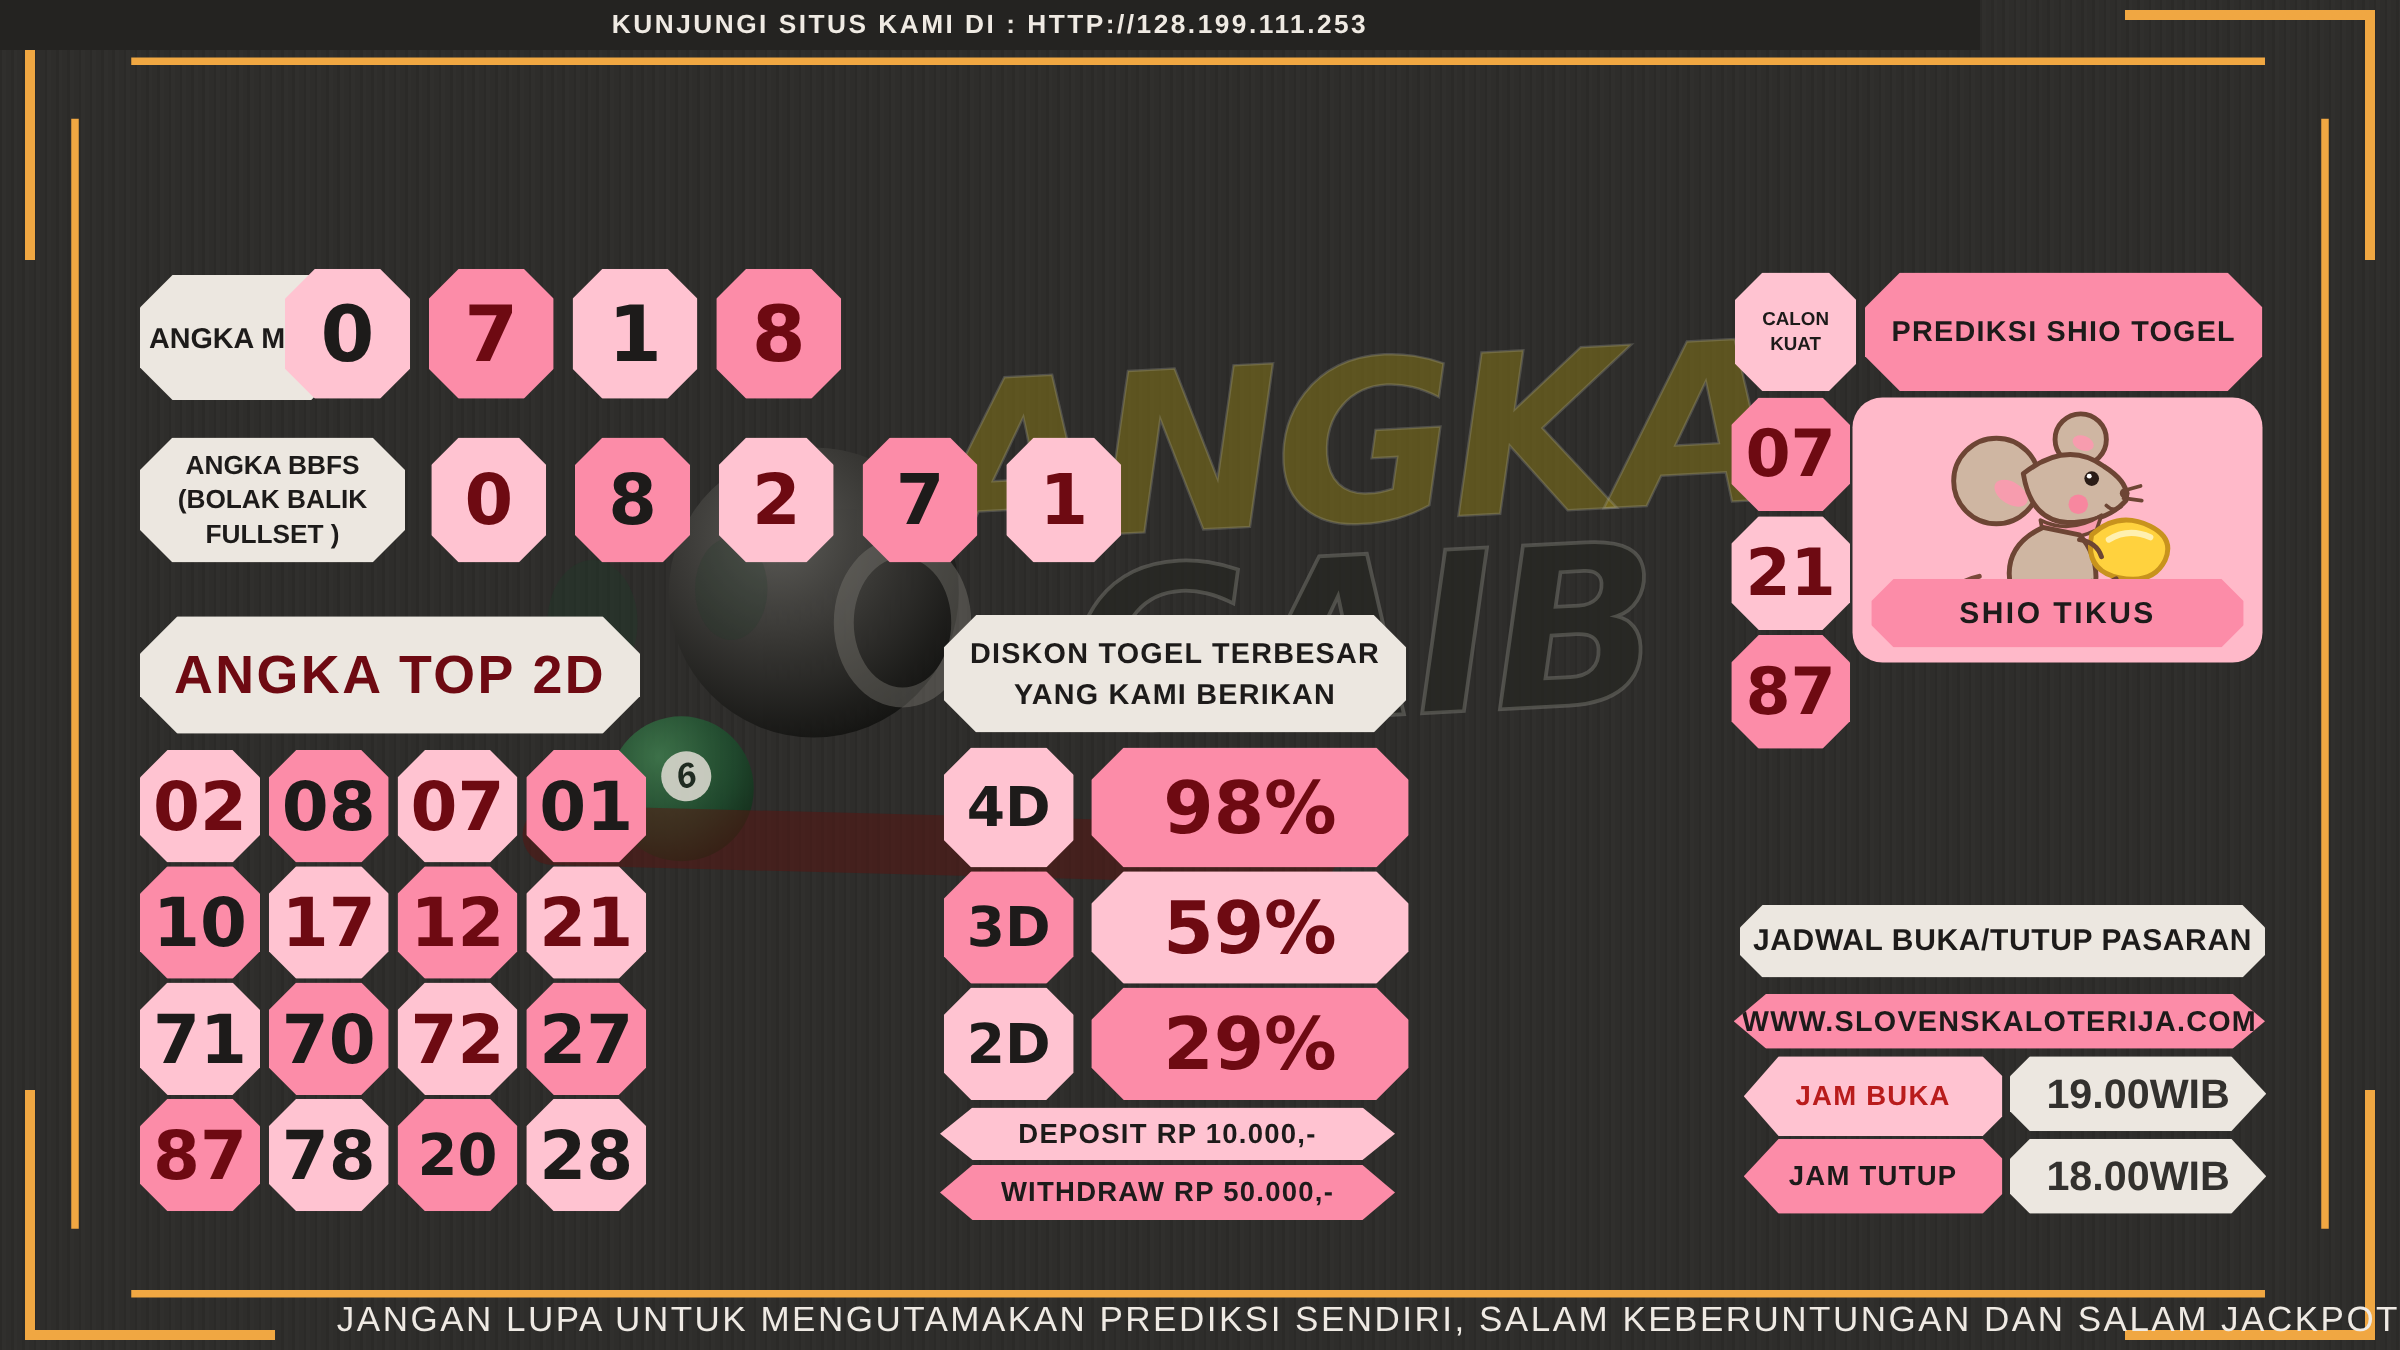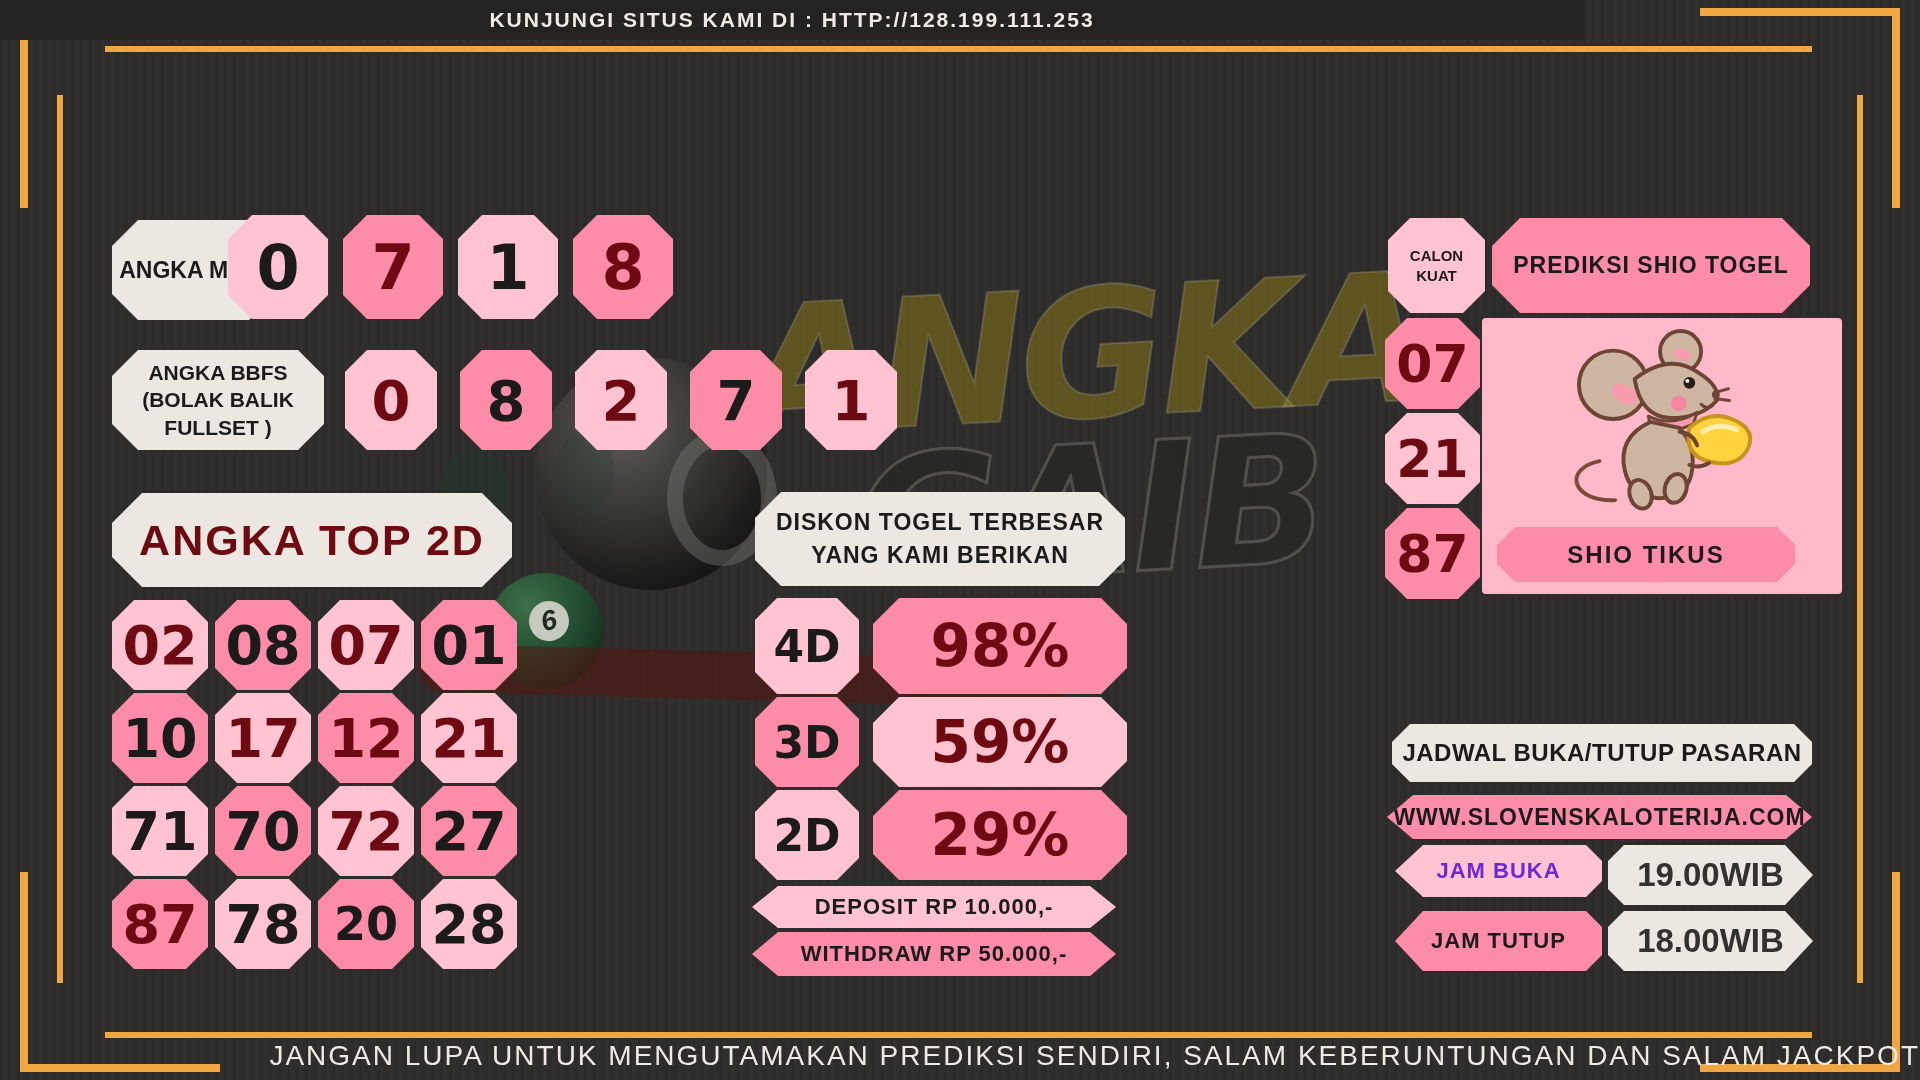--- a/index.html
+++ b/index.html
@@ -38,21 +38,21 @@
     background:radial-gradient(circle at 38% 30%, #5e5d59 0%, #3a3936 38%, #141412 78%);}
   .ball8 .ring{position:absolute;left:132px;top:72px;width:78px;height:104px;border:16px solid rgba(128,126,119,0.42);border-radius:50%;}
   .ball6{left:487px;top:573px;width:116px;height:116px;border-radius:50%;opacity:0.88;
     background:radial-gradient(circle at 35% 28%, #3f7a4d 0%, #1d4a2c 55%, #0c2212 90%);}
   .ball6 .dot{position:absolute;left:42px;top:28px;width:40px;height:40px;border-radius:50%;background:rgba(236,234,224,0.92);
     display:flex;align-items:center;justify-content:center;font-weight:bold;font-style:italic;font-size:28px;color:#1d2b20;transform:rotate(-14deg);}
   .blob-green1{left:438px;top:448px;width:72px;height:100px;border-radius:50%;background:#1e3d27;opacity:0.35;}
   .blob-green2{left:556px;top:430px;width:58px;height:82px;border-radius:50%;background:#1e3d27;opacity:0.22;}
   .red-streak{left:418px;top:652px;width:652px;height:48px;border-radius:24px;background:#5a1310;opacity:0.5;transform:rotate(1.5deg);}
   
-  .shio-panel{left:1482px;top:318px;width:328px;height:276px;background:#ffb9c9;border-radius:4px;z-index:3;padding-left:32px;}
+  .shio-panel{left:1482px;top:318px;width:328px;height:212px;background:#ffb9c9;border-radius:24px;z-index:3;}
   .shio-banner{position:absolute;left:15px;bottom:12px;width:298px;height:55px;background:#fc8ca8;color:#1d1b1a;
     font-weight:bold;font-size:24px;letter-spacing:2px;--cut:18px;}
   .mouse-wrap{position:absolute;left:50%;top:4px;transform:translateX(-50%);}
 </style>
 </head>
 <body>
 
 <div class="canvas">
 
   <div class="abs topbar">
@@ -173,20 +173,20 @@
         <ellipse cx="88" cy="176" rx="11" ry="15" fill="#cfb6a2" stroke="#6d4534" stroke-width="4" transform="rotate(-18 88 176)"></ellipse>
         <ellipse cx="124" cy="170" rx="11" ry="15" fill="#cfb6a2" stroke="#6d4534" stroke-width="4" transform="rotate(16 124 170)"></ellipse>
       </svg>
     </div>
     <div class="shio-banner oct center">SHIO TIKUS</div>
   </div>
 
   <div class="abs oct cream lbl center" style="left:1392px;top:724px;width:420px;height:58px;--cut:18px;font-size:24px;letter-spacing:0.5px">JADWAL BUKA/TUTUP PASARAN</div>
   <div class="abs hex-both lbl center" style="left:1387px;top:795px;width:425px;height:44px;background:#fc8ca8;color:#1d1b1a;font-size:23px;letter-spacing:1px">WWW.SLOVENSKALOTERIJA.COM</div>
 
-  <div class="abs hex-left lbl center" style="left:1395px;top:845px;width:207px;height:52px;background:#ffc3d1;color:#6d28d9;font-size:22px;letter-spacing:1px">JAM BUKA</div>
+  <div class="abs hex-left lbl center" style="left:1395px;top:845px;width:207px;height:64px;background:#ffc3d1;color:#b91c1c;font-size:22px;letter-spacing:1px">JAM BUKA</div>
   <div class="abs hex-right lbl center" style="left:1608px;top:845px;width:205px;height:60px;background:#ece7e0;color:#33312e;font-size:33px">19.00WIB</div>
   <div class="abs hex-left lbl center" style="left:1395px;top:911px;width:207px;height:60px;background:#fc8ca8;color:#1d1b1a;font-size:22px;letter-spacing:1px">JAM TUTUP</div>
   <div class="abs hex-right lbl center" style="left:1608px;top:911px;width:205px;height:60px;background:#ece7e0;color:#33312e;font-size:33px">18.00WIB</div>
 
   <div class="abs footer">JANGAN LUPA UNTUK MENGUTAMAKAN PREDIKSI SENDIRI, SALAM KEBERUNTUNGAN DAN SALAM JACKPOT</div>
 
 </div>
 
 </body></html>

